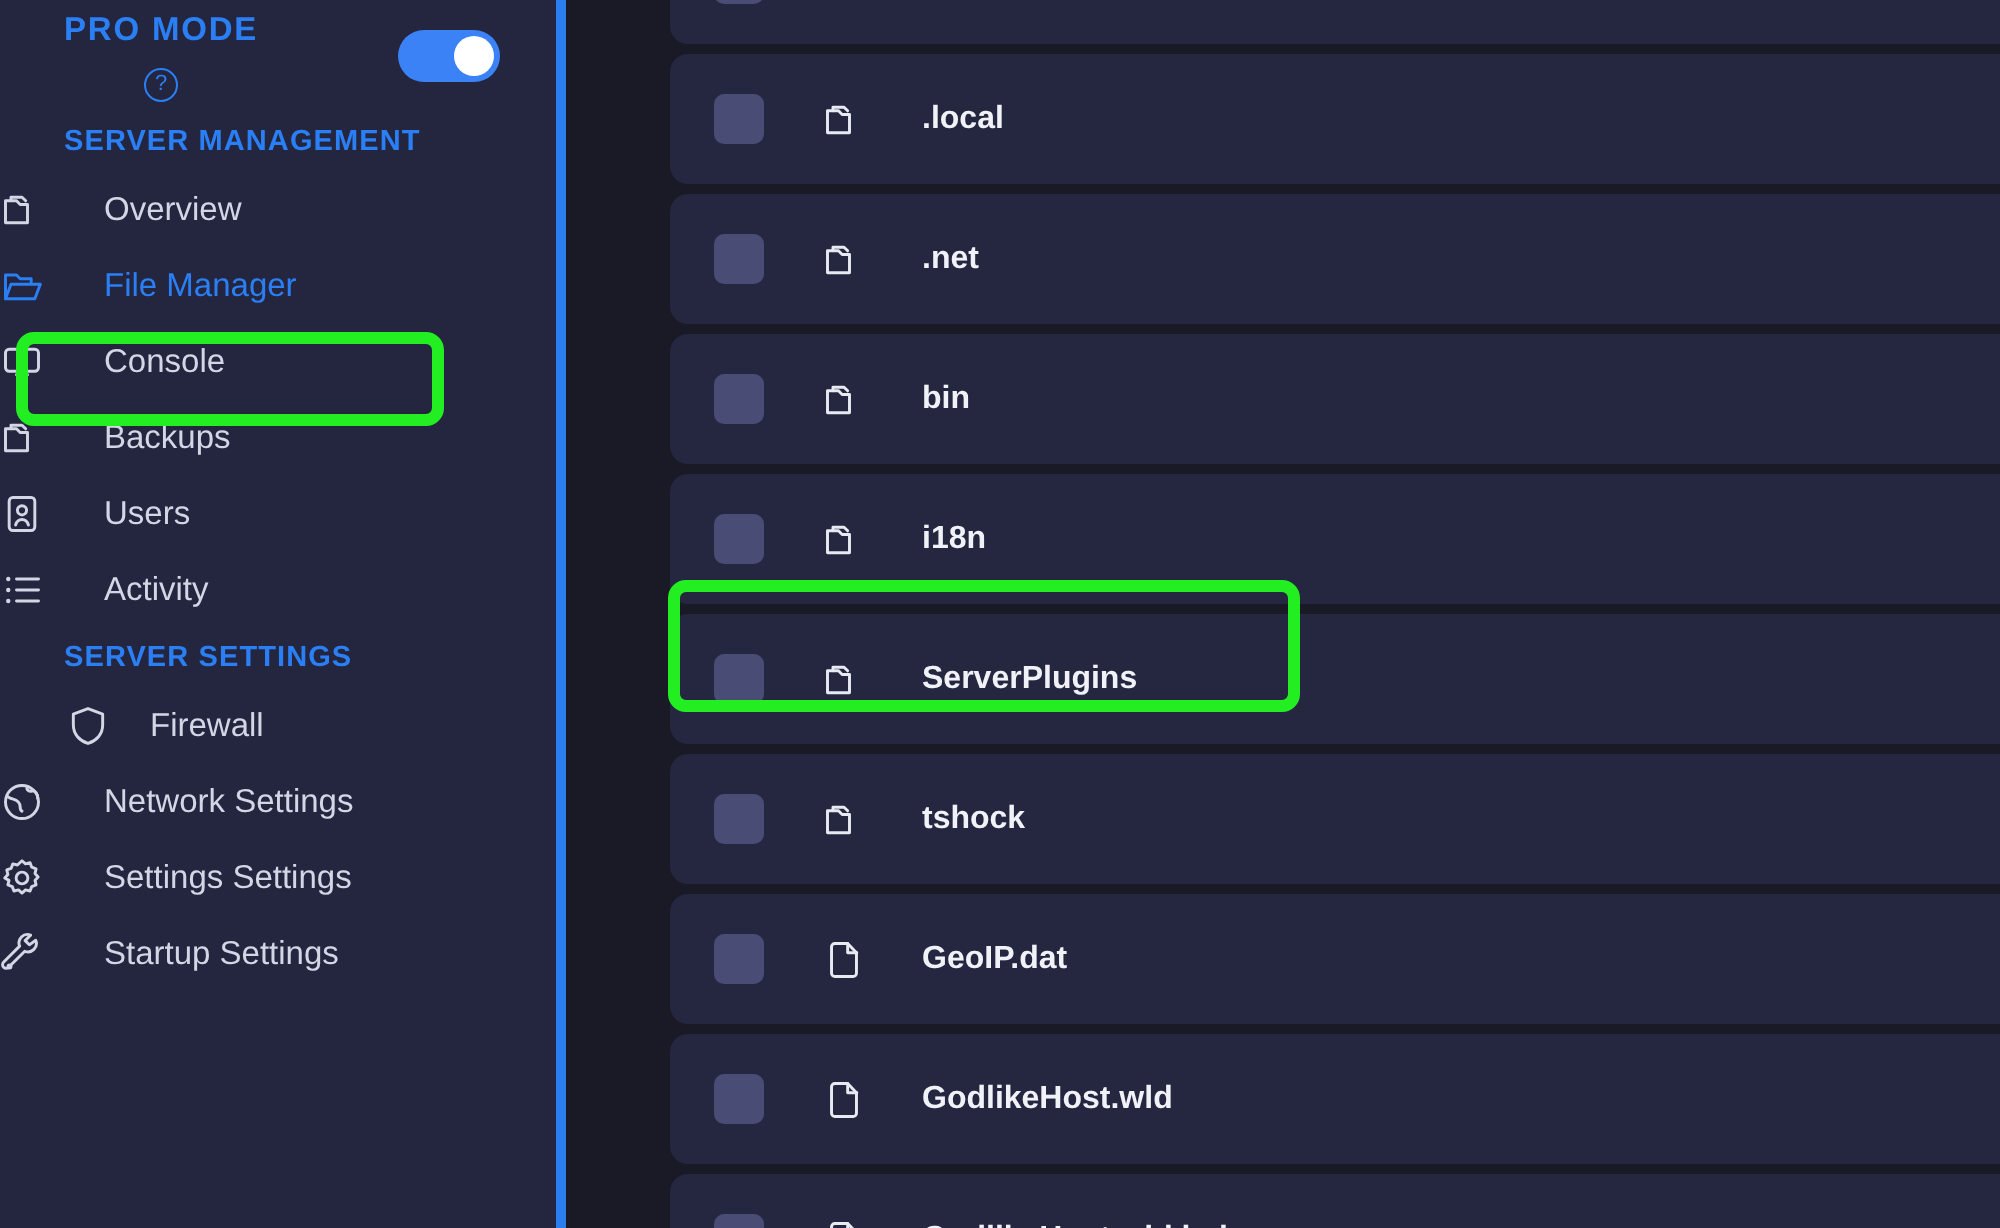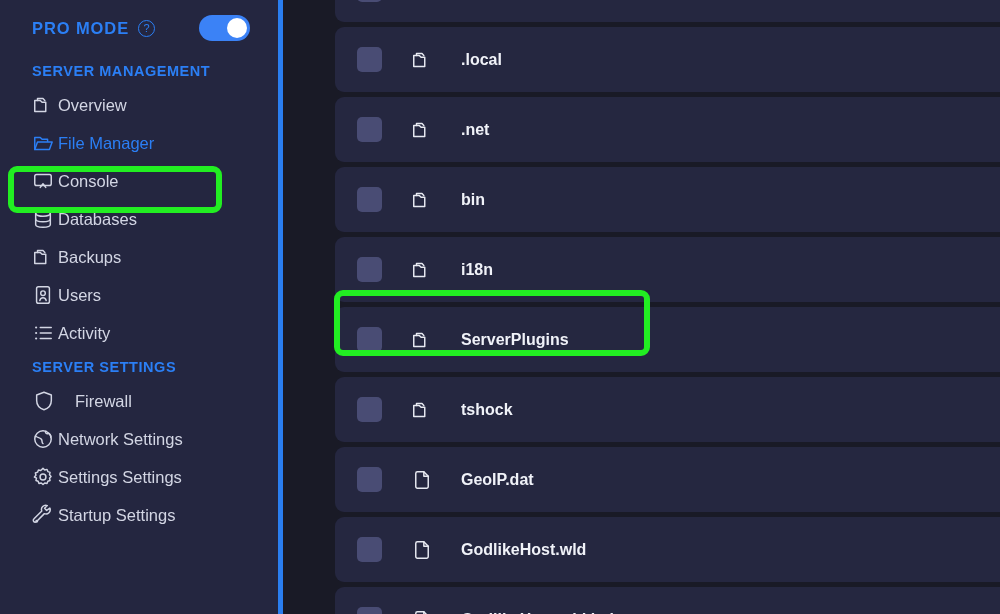--- a/index.html
+++ b/index.html
@@ -24,21 +24,21 @@
     width: 5px; height: 614px;
     background: #2a7ef0;
   }
 
   .promode-row {
     display: flex; align-items: center;
     height: 56px;
     padding: 0 33px 0 32px;
     justify-content: space-between;
   }
-  .promode-left { display: flex; align-items: center; gap: 9px; }
+  .promode-left { display: flex; align-items: center; gap: 9px; flex-direction: column; }
   .promode-label {
     color: #2b7ff5;
     font-size: 16.5px;
     font-weight: bold;
     letter-spacing: 0.9px;
   }
   .help-icon {
     width: 17px; height: 17px; border-radius: 50%;
     border: 1.6px solid #2b7ff5;
     color: #2b7ff5;
@@ -60,22 +60,21 @@
     font-size: 14.5px;
     font-weight: bold;
     letter-spacing: 0.55px;
     padding: 0 0 0 32px;
     height: 30px;
     display: flex; align-items: center;
   }
   .nav-item {
     display: flex; align-items: center;
     height: 38px;
-    padding-left: 32px;
-    gap: 4px;
+    gap: 30px;
     color: #d3d6e4;
     font-size: 16.5px;
     position: relative;
   }
   .nav-item.indent-extra { padding-left: 33px; gap: 20px; }
   .nav-item.active { color: #2b7ff5; }
   .nav-item .ico {
     width: 22px; height: 22px;
     display: flex; align-items: center; justify-content: center;
     flex: 0 0 22px;
@@ -178,30 +177,20 @@
             <svg width="22" height="22" viewBox="0 0 24 24">
               <rect stroke="currentColor" fill="none" stroke-width="1.6" stroke-linecap="round" stroke-linejoin="round" x="3" y="5" width="18" height="12" rx="2"></rect>
               <path stroke="currentColor" fill="none" stroke-width="1.6" stroke-linecap="round" stroke-linejoin="round" d="M9 19l3-4 3 4"></path>
             </svg>
           </span>
           <span class="nav-label">Console</span>
         </div>
         <div class="nav-item">
           <span class="ico">
             <svg width="22" height="22" viewBox="0 0 24 24">
-              <ellipse stroke="currentColor" fill="none" stroke-width="1.6" stroke-linecap="round" stroke-linejoin="round" cx="12" cy="6" rx="8" ry="3"></ellipse>
-              <path stroke="currentColor" fill="none" stroke-width="1.6" stroke-linecap="round" stroke-linejoin="round" d="M4 6v6c0 1.7 3.6 3 8 3s8-1.3 8-3V6"></path>
-              <path stroke="currentColor" fill="none" stroke-width="1.6" stroke-linecap="round" stroke-linejoin="round" d="M4 12v6c0 1.7 3.6 3 8 3s8-1.3 8-3v-6"></path>
-            </svg>
-          </span>
-          <span class="nav-label">Databases</span>
-        </div>
-        <div class="nav-item">
-          <span class="ico">
-            <svg width="22" height="22" viewBox="0 0 24 24">
               <path stroke="currentColor" fill="none" stroke-width="1.6" stroke-linecap="round" stroke-linejoin="round" d="M3 19V7h6l2 2h4v10z"></path>
               <path stroke="currentColor" fill="none" stroke-width="1.6" stroke-linecap="round" stroke-linejoin="round" d="M6 7V5h6l2 2"></path>
             </svg>
           </span>
           <span class="nav-label">Backups</span>
         </div>
         <div class="nav-item">
           <span class="ico">
             <svg width="22" height="22" viewBox="0 0 24 24">
               <rect stroke="currentColor" fill="none" stroke-width="1.6" stroke-linecap="round" stroke-linejoin="round" x="5" y="3" width="14" height="18" rx="2"></rect>

